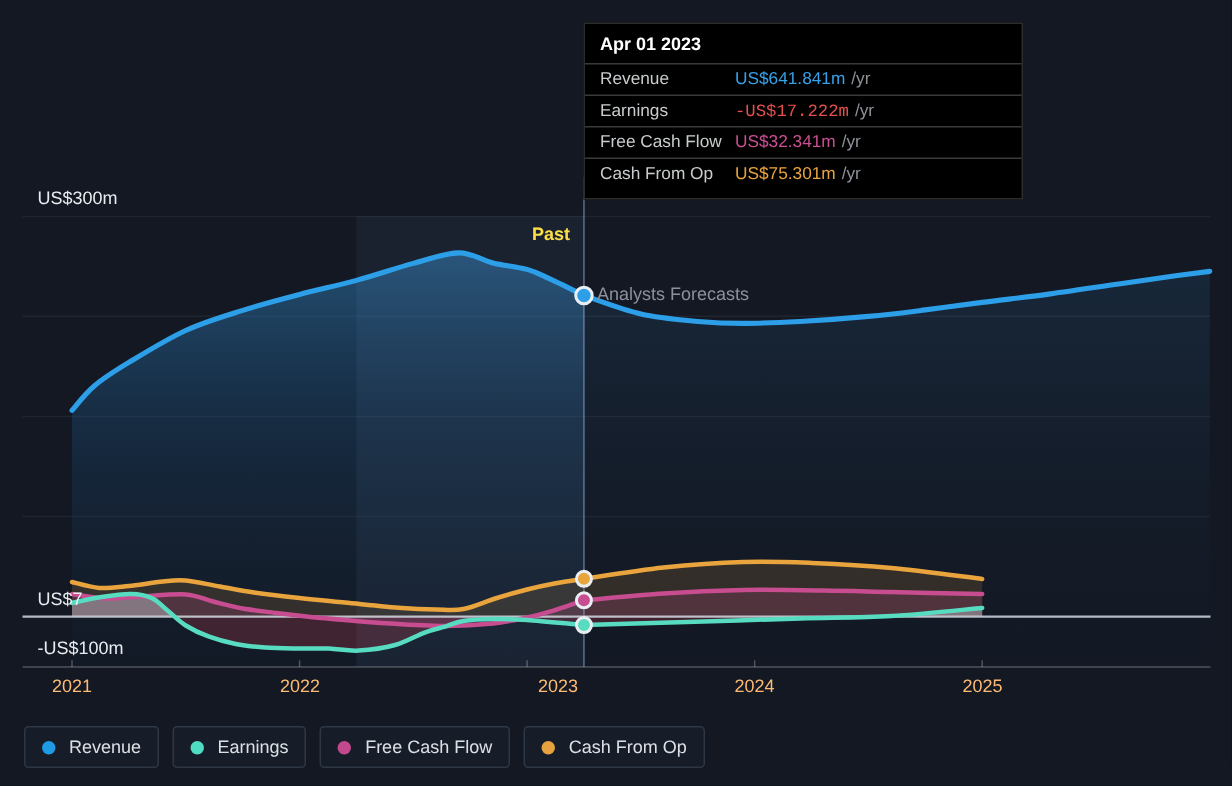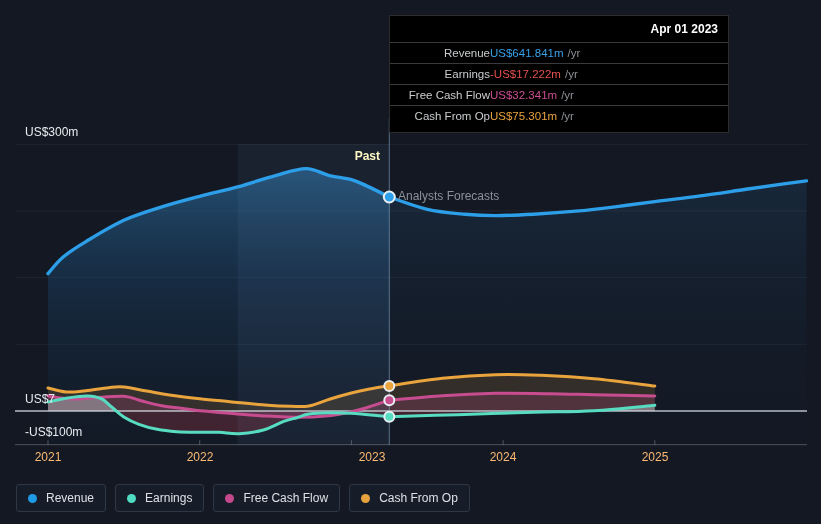--- a/index.html
+++ b/index.html
@@ -1,24 +1,24 @@
 <!DOCTYPE html>
 <html><head>
 <meta charset="utf-8">
 <style>
   html,body{margin:0;padding:0;background:#0e1219;}
   #app{position:relative;width:821px;height:524px;background:#131823;overflow:hidden;
        font-family:"Liberation Sans","DejaVu Sans",sans-serif;}
   #plot-svg{position:absolute;left:0;top:0;}
   .ylabel{position:absolute;font-size:12px;color:#e9ecef;white-space:nowrap;}
   .xlabel{position:absolute;font-size:12px;color:#fdba74;transform:translateX(-50%);white-space:nowrap;}
-  #past-label{position:absolute;top:149px;font-size:12px;font-weight:700;color:#fef9c3;transform:translateX(-100%);white-space:nowrap;}
+  #past-label{position:absolute;top:149px;font-size:12px;font-weight:700;color:#fde047;transform:translateX(-100%);white-space:nowrap;}
   #forecast-label{position:absolute;top:149px;font-size:12px;color:#8a919b;white-space:nowrap;}
-  #tooltip{position:absolute;left:389px;top:15px;width:340px;background:#000;border:1px solid #2c2c2c;
-           box-sizing:border-box;padding-bottom:6px;z-index:5;text-align:right;}
+  #tooltip{position:absolute;left:389px;top:15px;width:293px;background:#000;border:1px solid #2c2c2c;
+           box-sizing:border-box;padding-bottom:6px;z-index:5;}
   #tooltip .tt-title{font-size:12px;font-weight:700;color:#fff;padding:6px 10px 6px 10px;}
   .tt-row{display:flex;align-items:center;border-top:1px solid #3a3a3a;padding:2px 10px;height:16px;font-size:11.5px;}
   .tt-label{width:90px;flex:0 0 90px;color:#c9ccce;}
   .tt-value{font-weight:400;}
   .tt-unit{color:#8d9298;margin-left:4px;}
   #legend{position:absolute;left:16px;top:484px;display:flex;gap:9px;}
   .legend-item{display:flex;align-items:center;gap:9px;height:26px;padding:0 11px;
                background:#171d28;border:1px solid #2e3745;border-radius:3px;
                color:#dce0e5;font-size:12px;cursor:pointer;white-space:nowrap;}
   .legend-dot{width:9px;height:9px;border-radius:50%;flex:0 0 9px;}
@@ -99,21 +99,21 @@
   <div id="tooltip">
     <div class="tt-title">Apr 01 2023</div>
     <div id="tt-rows">
         <div class="tt-row">
           <span class="tt-label">Revenue</span>
           <span class="tt-value" style="color: rgb(54, 161, 232);">US$641.841m</span>
           <span class="tt-unit">/yr</span>
         </div>
         <div class="tt-row">
           <span class="tt-label">Earnings</span>
-          <span class="tt-value" style="color: rgb(228, 80, 78);">-US$17.222m</span>
+          <span class="tt-value" style="color: rgb(228, 80, 78); font-family: Liberation Mono, monospace;">-US$17.222m</span>
           <span class="tt-unit">/yr</span>
         </div>
         <div class="tt-row">
           <span class="tt-label">Free Cash Flow</span>
           <span class="tt-value" style="color: rgb(203, 79, 147);">US$32.341m</span>
           <span class="tt-unit">/yr</span>
         </div>
         <div class="tt-row">
           <span class="tt-label">Cash From Op</span>
           <span class="tt-value" style="color: rgb(233, 164, 61);">US$75.301m</span>

